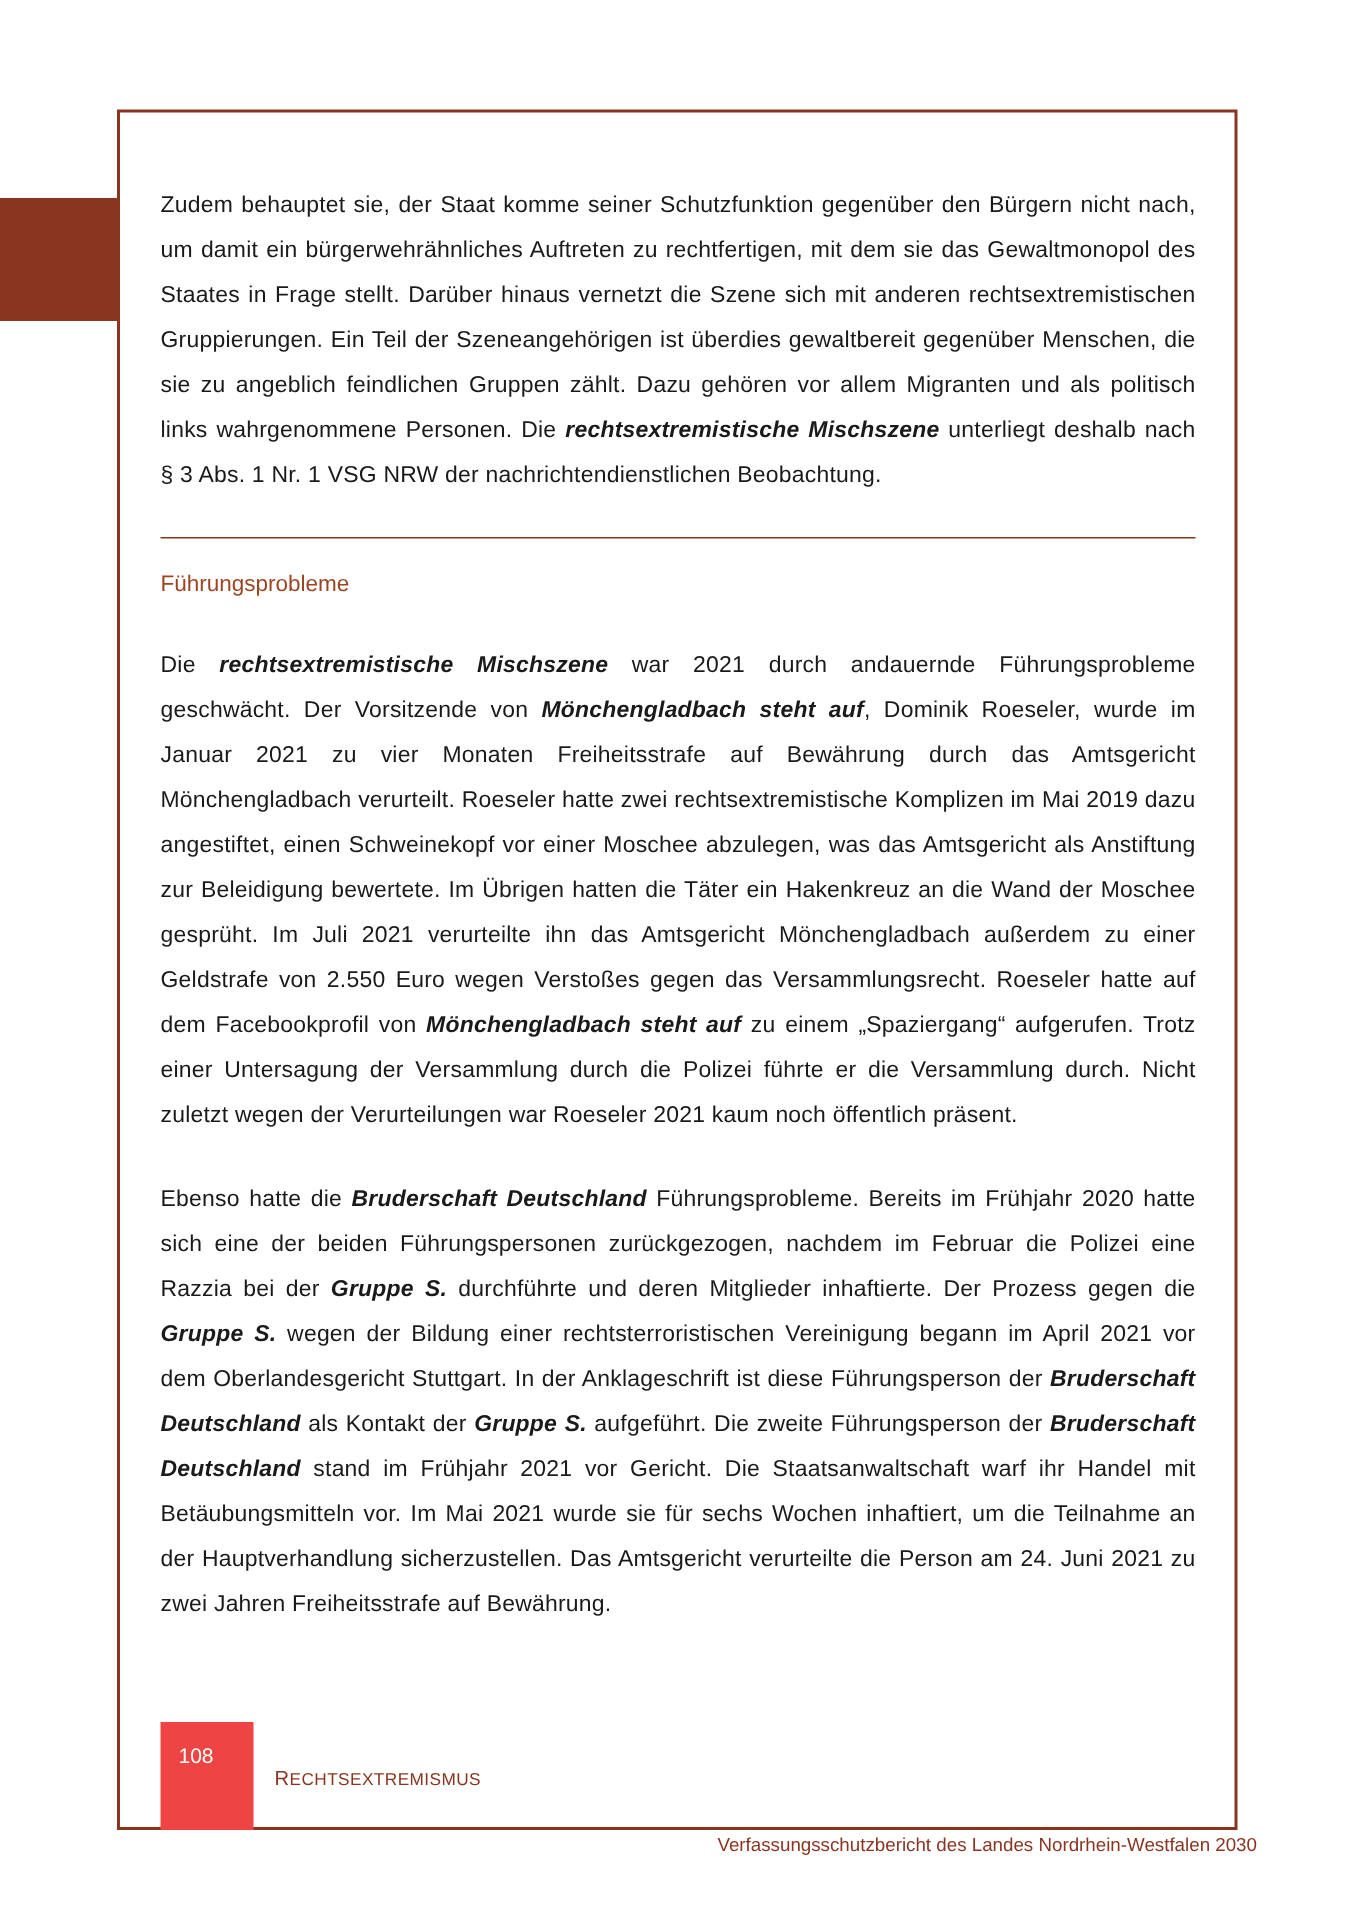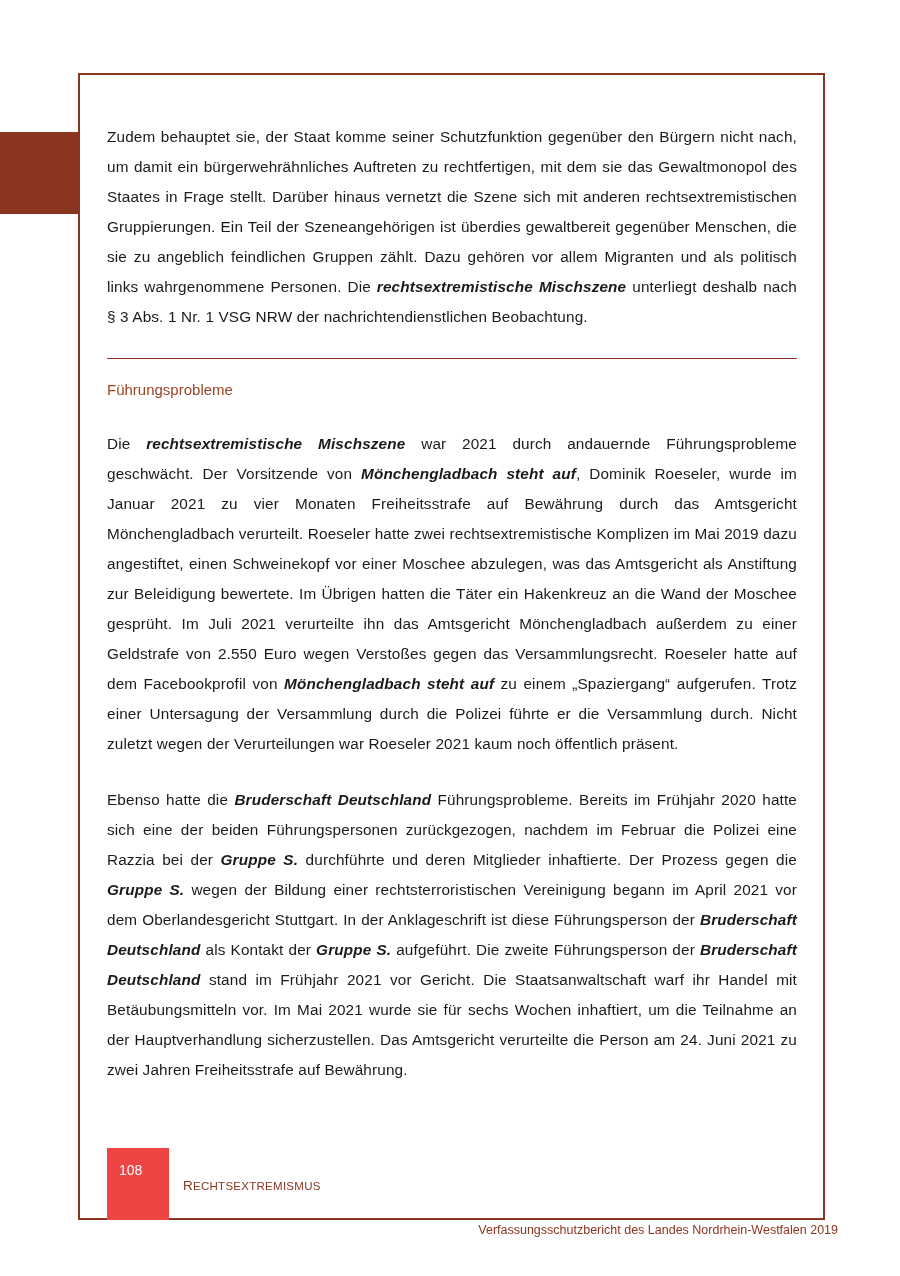--- a/index.html
+++ b/index.html
@@ -136,13 +136,13 @@
   <p class="para"><span>Ebenso hatte die </span><span class="bold">Bruderschaft Deutschland</span><span> Führungsprobleme. Bereits im Frühjahr 2020 hatte sich eine der beiden Führungspersonen zurückgezogen, nachdem im Februar die Polizei eine Razzia bei der </span><span class="bold">Gruppe S.</span><span> durchführte und deren Mitglieder inhaftierte. Der Prozess gegen die </span><span class="bold">Gruppe S.</span><span> wegen der Bildung einer rechtsterroristischen Vereinigung begann im April 2021 vor dem Oberlandesgericht Stuttgart. In der Anklageschrift ist diese Führungsperson der </span><span class="bold">Bruderschaft Deutschland</span><span> als Kontakt der </span><span class="bold">Gruppe S.</span><span> aufgeführt. Die zweite Führungsperson der </span><span class="bold">Bruderschaft Deutschland</span><span> stand im Frühjahr 2021 vor Gericht. Die Staatsanwaltschaft warf ihr Handel mit Betäubungsmitteln vor. Im Mai 2021 wurde sie für sechs Wochen inhaftiert, um die Teilnahme an der Hauptverhandlung sicherzustellen. Das Amtsgericht verurteilte die Person am 24. Juni 2021 zu zwei Jahren Freiheitsstrafe auf Bewährung.</span></p>
 
 </div>
 
 <div class="page-number-box">
   <span>108</span>
 </div>
 
 <div class="footer-section"><span>R</span><span class="smallcaps">ECHTSEXTREMISMUS</span></div>
 
-<div class="footer-report">Verfassungsschutzbericht des Landes Nordrhein-Westfalen 2019</div>
+<div class="footer-report">Verfassungsschutzbericht des Landes Nordrhein-Westfalen 2030</div>
 
 </body></html>

